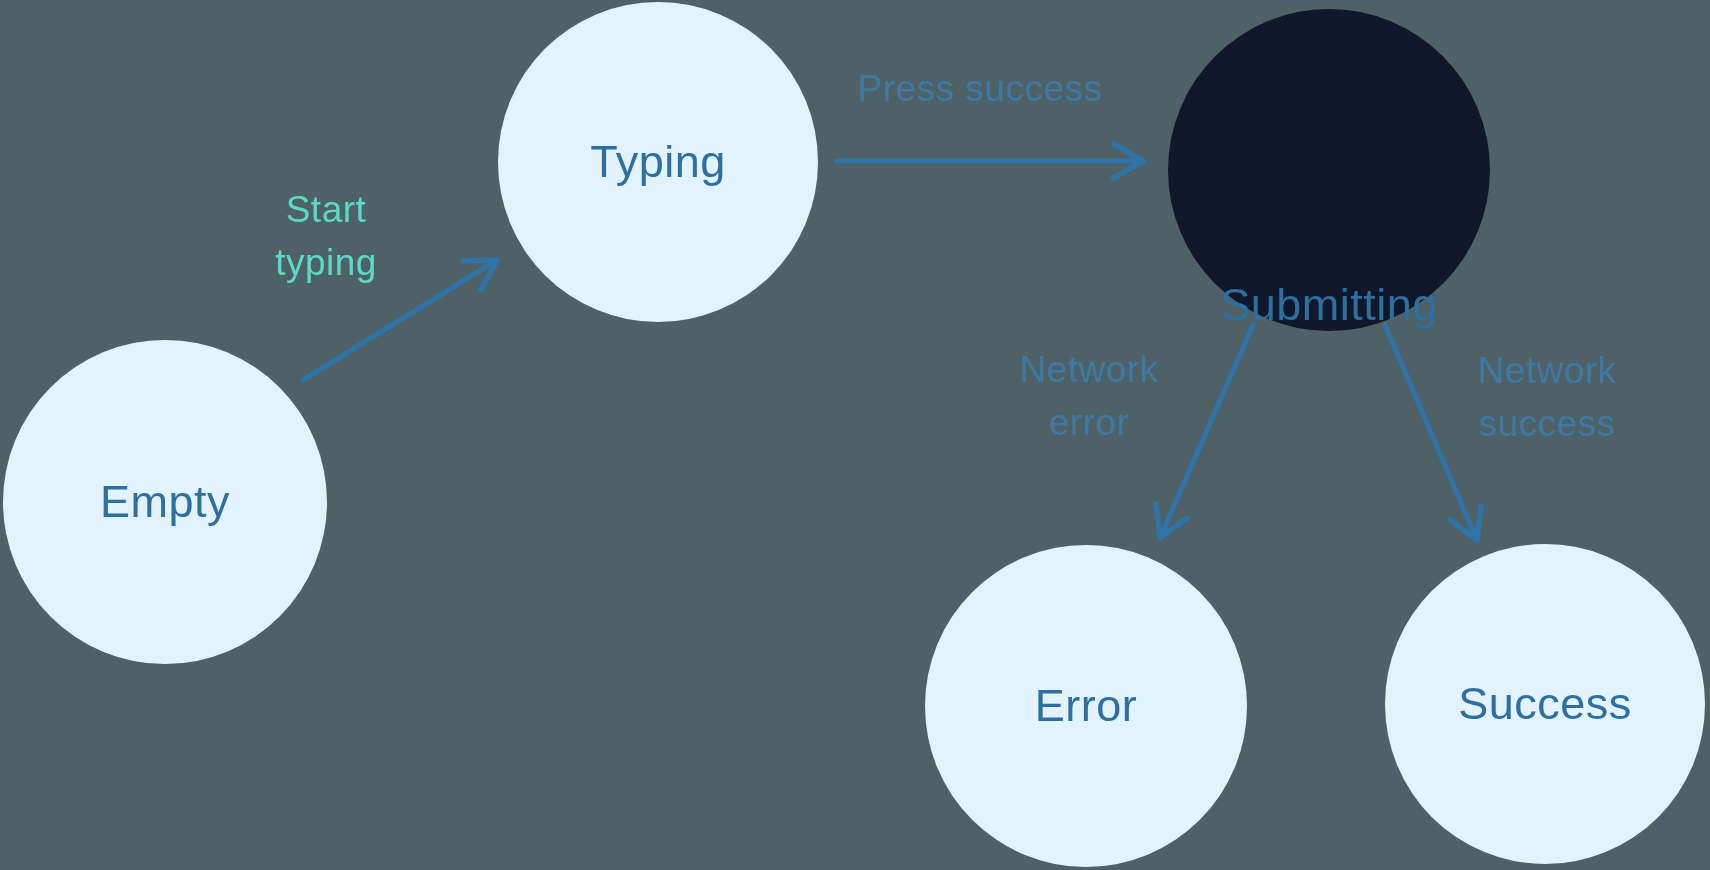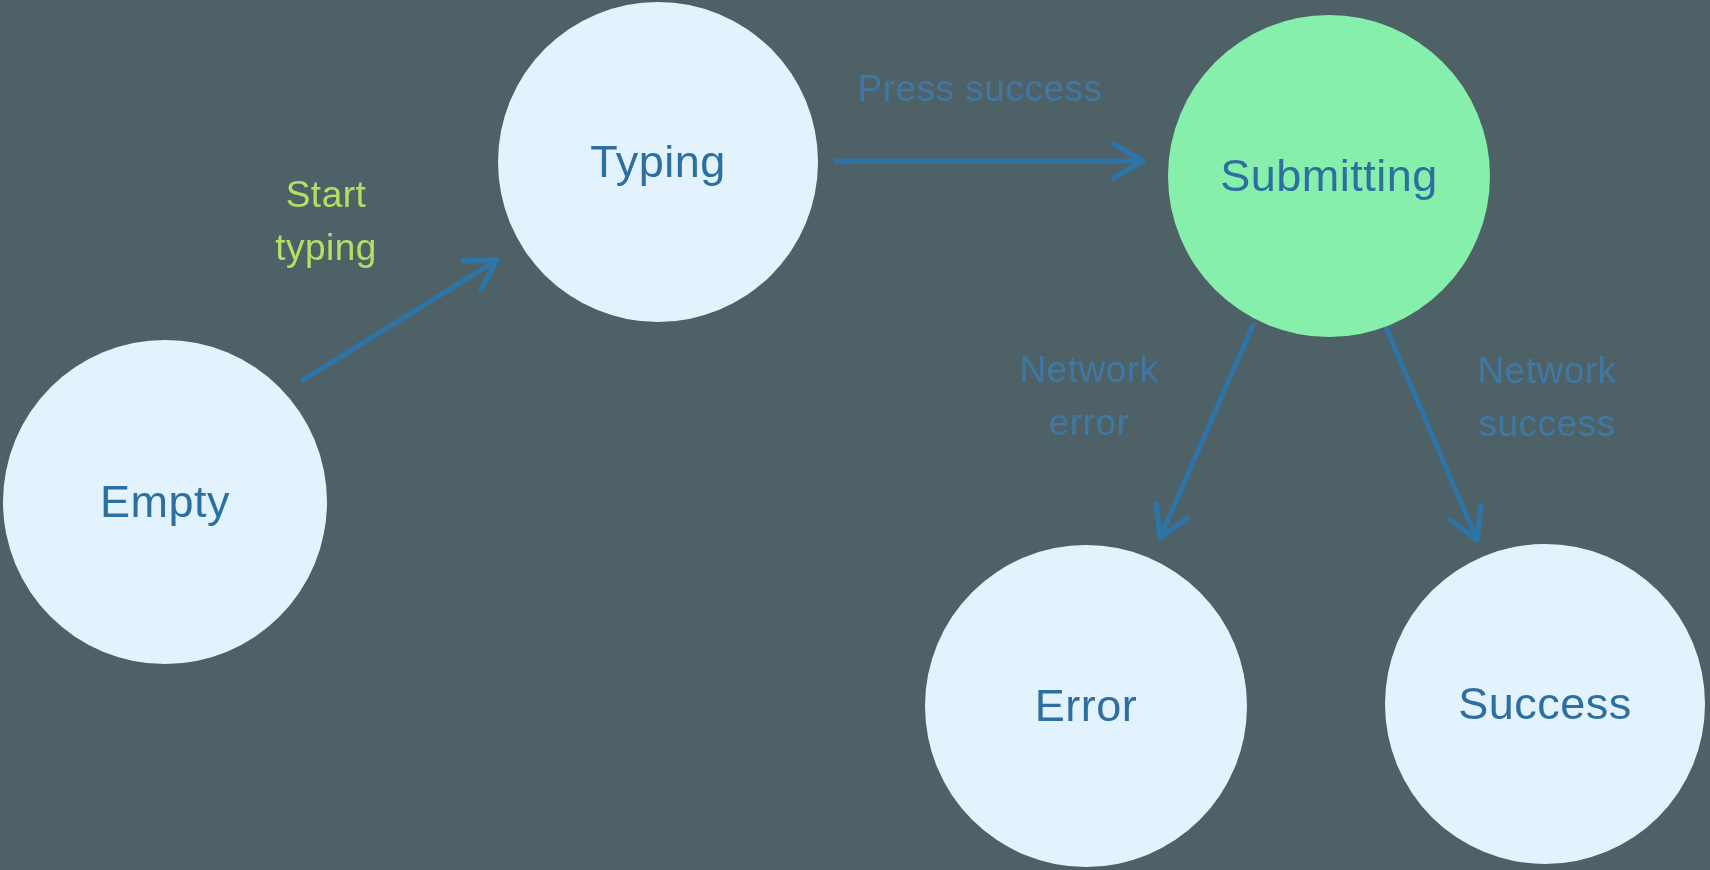--- a/index.html
+++ b/index.html
@@ -67,34 +67,34 @@
       </g>
       <g>
         <line x1="1253" y1="325" x2="1160" y2="538" stroke="#2e74a6" stroke-width="5" stroke-linecap="round"></line>
         <polyline points="1156.2024081244265,504.21274950596637 1160,538 1187.3618213140746,517.817563715531" fill="none" stroke="#2e74a6" stroke-width="5.5" stroke-linecap="round" stroke-linejoin="round"></polyline>
       </g>
       <g>
         <line x1="1385" y1="325" x2="1477" y2="540" stroke="#2e74a6" stroke-width="5" stroke-linecap="round"></line>
         <polyline points="1449.787074687881,519.6172451332742 1477,540 1481.045520857636,506.2415379350535" fill="none" stroke="#2e74a6" stroke-width="5.5" stroke-linecap="round" stroke-linejoin="round"></polyline>
       </g>
     </svg>
-<div class="edge-label" style="left: 326px; top: 221px; color: #bef264;">Start
+<div class="edge-label" style="left: 326px; top: 236px; color: #5eead4;">Start
 typing</div>
     <div class="edge-label" style="left: 980px; top: 88px; color: rgb(62, 124, 171);">Press success</div>
     <div class="edge-label" style="left: 1089px; top: 396px; color: rgb(62, 124, 171);">Network
 error</div>
     <div class="edge-label" style="left: 1547px; top: 397px; color: rgb(62, 124, 171);">Network
 success</div>
     <div class="node" style="left: 3px; top: 340px; width: 324px; height: 324px; background: rgb(227, 243, 253);">
       <span class="node-label" style="color: rgb(45, 111, 159);">Empty</span>
     </div>
     <div class="node" style="left: 498px; top: 2px; width: 320px; height: 320px; background: rgb(227, 243, 253);">
       <span class="node-label" style="color: rgb(45, 111, 159);">Typing</span>
     </div>
-    <div class="node" style="left: 1168px; top: 15px; width: 322px; height: 322px; background: #86efac;">
+    <div class="node" style="left: 1168px; top: 9px; width: 322px; height: 322px; background: #0f172a; align-items: flex-end;">
       <span class="node-label" style="color: rgb(45, 111, 159);">Submitting</span>
     </div>
     <div class="node" style="left: 925px; top: 545px; width: 322px; height: 322px; background: rgb(227, 243, 253);">
       <span class="node-label" style="color: rgb(45, 111, 159);">Error</span>
     </div>
     <div class="node" style="left: 1385px; top: 544px; width: 320px; height: 320px; background: rgb(227, 243, 253);">
       <span class="node-label" style="color: rgb(45, 111, 159);">Success</span>
     </div>
   </div>
 

